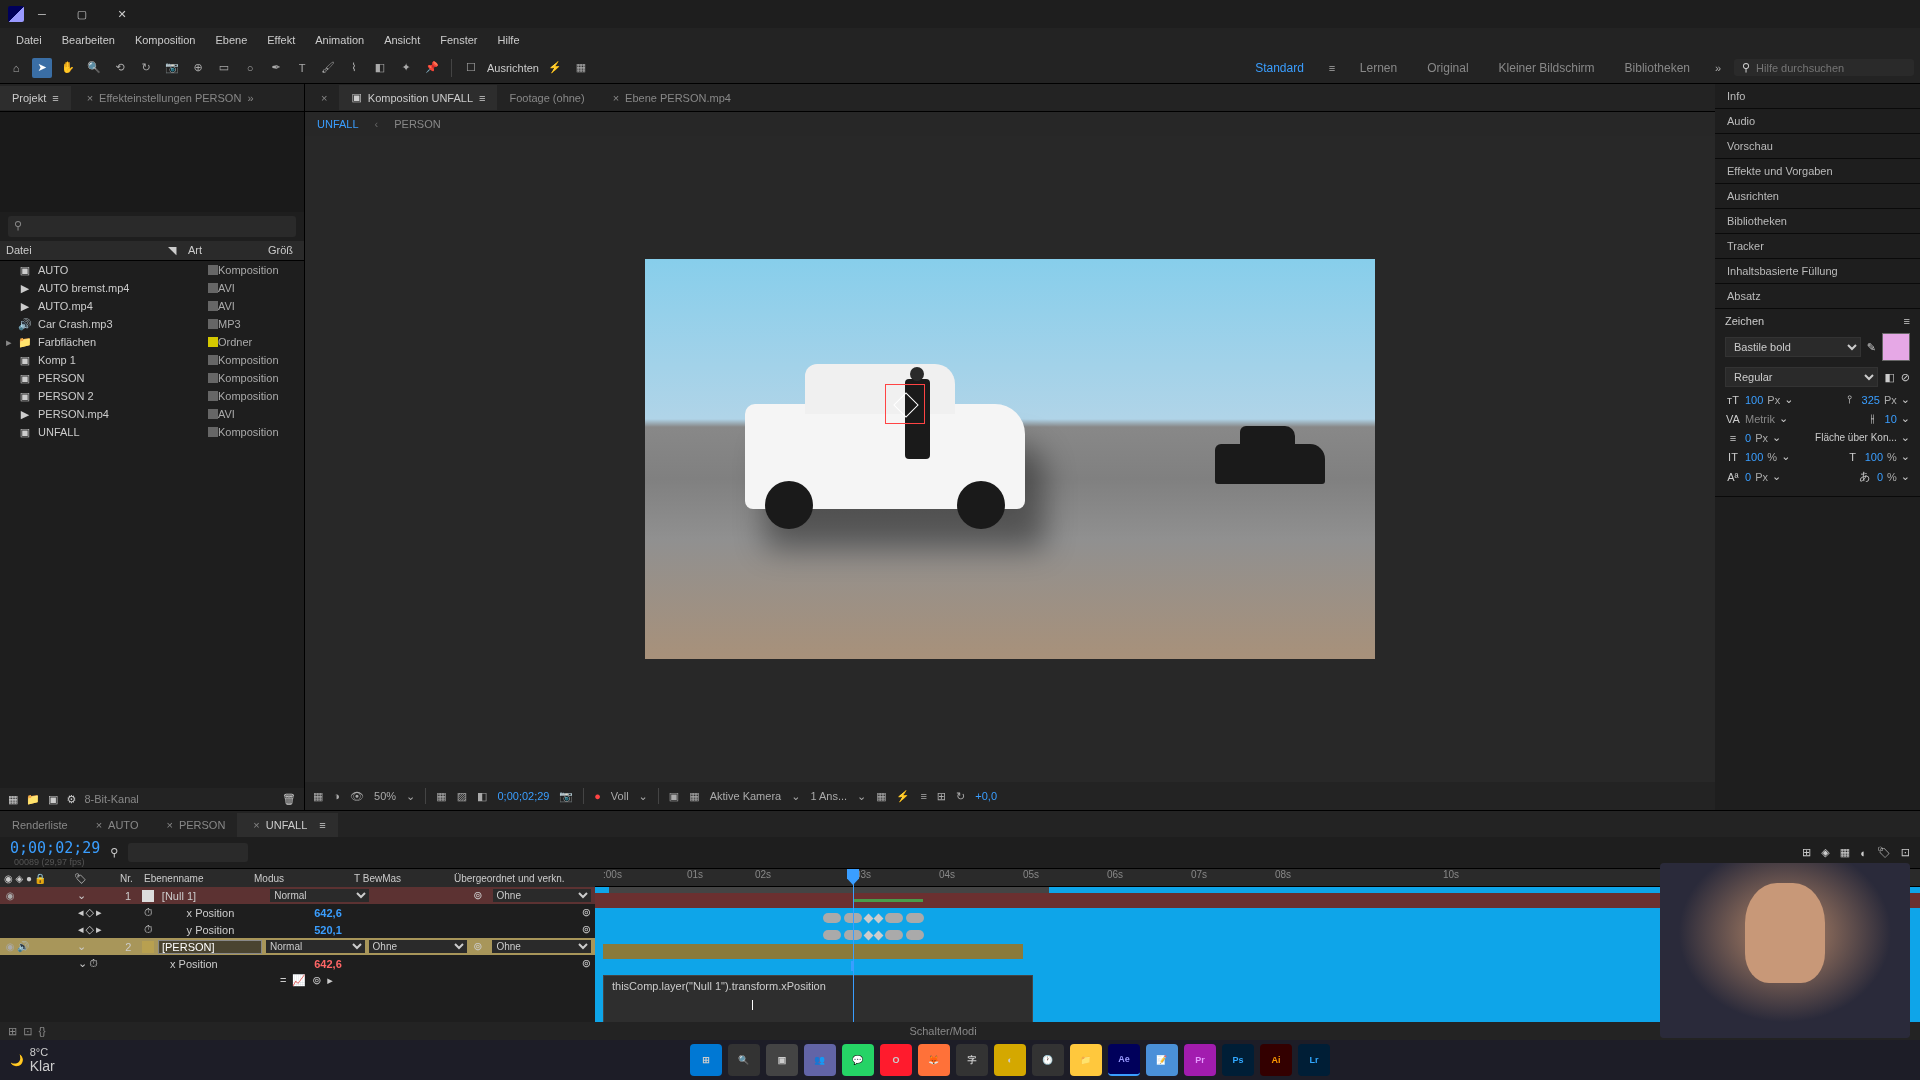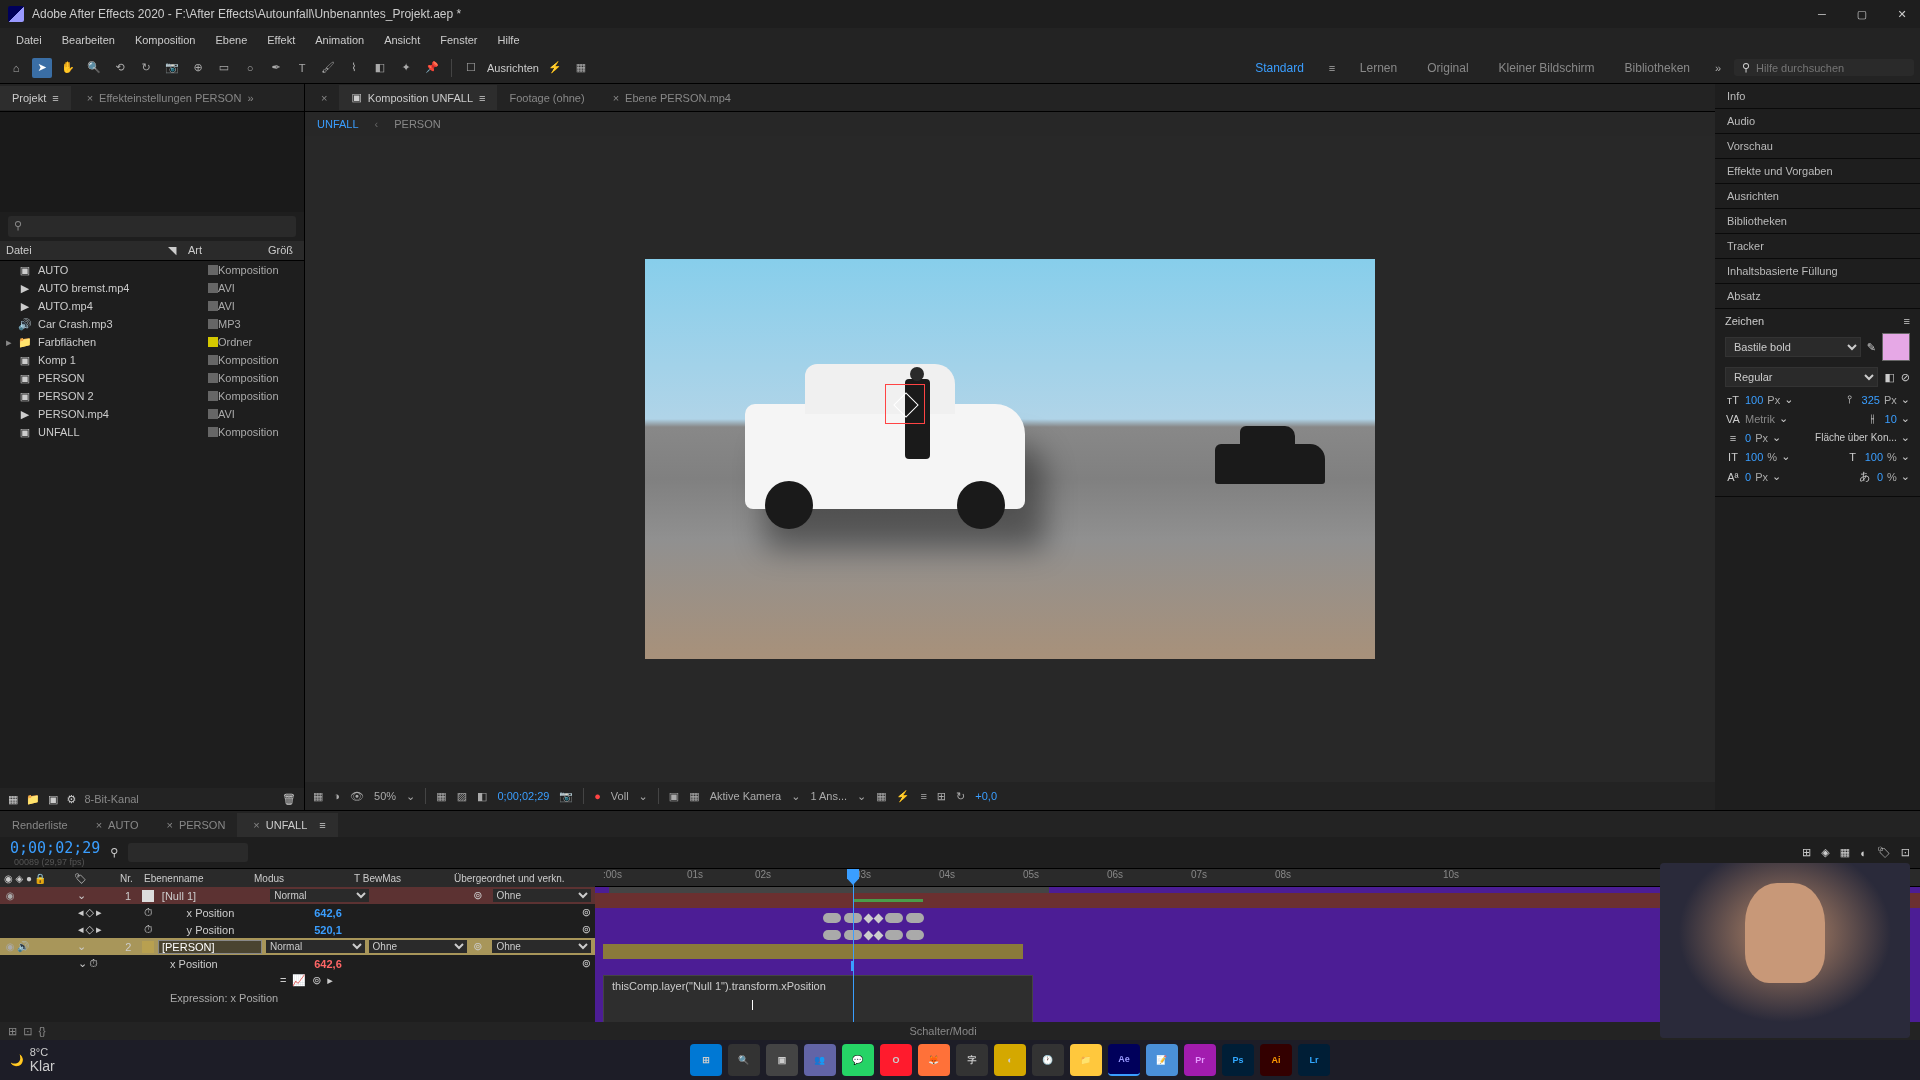--- a/index.html
+++ b/index.html
@@ -108,21 +108,21 @@
 .tl-row .toggles { width: 70px; display: flex; gap: 2px; }
 .tl-row .toggle { width: 12px; height: 12px; display: flex; align-items: center; justify-content: center; color: #aaa; cursor: pointer; font-size: 10px; }
 .tl-row .kf-nav { width: 46px; display: flex; gap: 2px; padding-left: 4px; }
 .tl-row .num { width: 20px; text-align: center; }
 .tl-row .layer-name { width: 110px; padding-left: 4px; }
 .tl-row .layer-input { background: #4a4430; border: 1px solid #888; color: #fff; padding: 0 3px; width: 104px; font-size: 11px; }
 .tl-row .mode-sel { width: 100px; background: #2a2a2a; border: none; color: #ccc; font-size: 10px; margin-left: 4px; }
 .tl-row .prop-name { padding-left: 30px; }
 .tl-row .prop-val { color: #3a9eff; margin-left: auto; margin-right: 240px; font-weight: bold; }
 .tl-row .expr-label { color: #aaa; padding-left: 30px; }
-.timeline-right { flex: 1; background: #4c1d95; position: relative; }
+.timeline-right { flex: 1; background: #0ea5e9; position: relative; }
 .time-ruler { height: 18px; background: #2a2a2a; display: flex; position: relative; border-bottom: 1px solid #000; }
 .time-ruler .tick { position: absolute; font-size: 10px; color: #888; }
 .playhead-line { position: absolute; width: 1px; background: #3a9eff; top: 0; bottom: 0; z-index: 5; }
 .playhead-handle { position: absolute; width: 12px; height: 16px; background: #3a9eff; top: 0; transform: translateX(-50%); clip-path: polygon(0 0, 100% 0, 100% 60%, 50% 100%, 0 60%); }
 .work-area { position: absolute; height: 6px; background: #444; top: 18px; left: 14px; width: 440px; }
 .track-bar { position: absolute; height: 15px; }
 .track-bar.red { background: #6b3030; }
 .track-bar.tan { background: #8a7a3a; }
 .track-bar.blue-range { background: #3a6ea5; height: 3px; }
 .kf-strip { position: absolute; height: 14px; display: flex; align-items: center; gap: 3px; }
@@ -139,21 +139,20 @@
 
 
 .webcam { position: absolute; bottom: 42px; right: 10px; width: 250px; height: 175px; background: radial-gradient(ellipse at 50% 40%, #d4a88a 0%, #8a6a5a 20%, #2a2a3a 60%); border-radius: 4px; z-index: 100; }
 .webcam::before { content: ''; position: absolute; width: 80px; height: 100px; background: #c89878; border-radius: 40% 40% 30% 30%; left: 85px; top: 20px; }
 </style>
 </head>
 <body>
 
 <div class="titlebar">
   <div class="ae-icon"></div>
-  <div class="title">Adobe After Effects 2020 - F:\After Effects\Autounfall\Unbenanntes_Projekt.aep *</div>
   <div class="win-controls">
     <div class="win-btn">─</div>
     <div class="win-btn">▢</div>
     <div class="win-btn">✕</div>
   </div>
 </div>
 
 <div class="menubar">
   <div class="menu-item">Datei</div>
   <div class="menu-item">Bearbeiten</div>
@@ -595,26 +594,20 @@
         <div class="toggles"></div>
         <div class="kf-nav"></div>
         <span style="width:20px"></span>
         <span style="padding-left:140px;display:flex;gap:6px">
           <span>=</span>
           <span>📈</span>
           <span>⊚</span>
           <span>▸</span>
         </span>
       </div>
-      <div class="tl-row">
-        <div class="toggles"></div>
-        <div class="kf-nav"></div>
-        <span style="width:20px"></span>
-        <span class="expr-label">Expression: x Position</span>
-      </div>
     </div>
     <div class="timeline-right">
       <div class="time-ruler">
         <span class="tick" style="left:8px">:00s</span>
         <span class="tick" style="left:92px">01s</span>
         <span class="tick" style="left:160px">02s</span>
         <span class="tick" style="left:260px">03s</span>
         <span class="tick" style="left:344px">04s</span>
         <span class="tick" style="left:428px">05s</span>
         <span class="tick" style="left:512px">06s</span>

